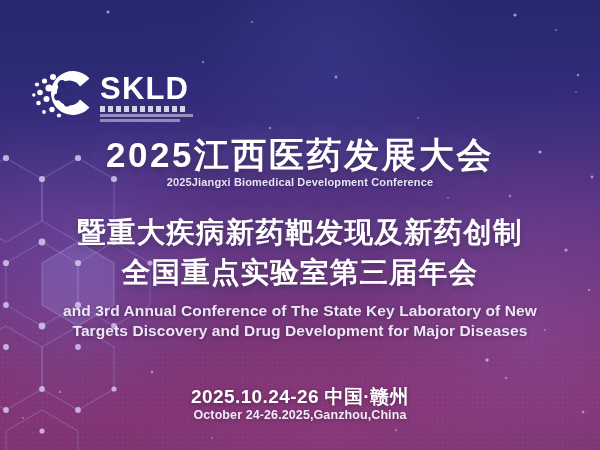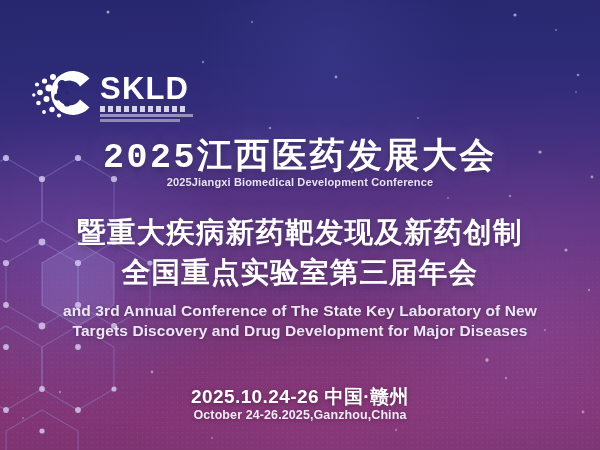--- a/index.html
+++ b/index.html
@@ -81,21 +81,20 @@
   }
 
   
   .center { position:absolute; left:0; right:0; text-align:center; }
 
   #title-cn {
     top:132px;
     font-size:35px; font-weight:bold; color:#ffffff;
     letter-spacing:2.5px;
     text-shadow:0 2px 9px rgba(0,0,0,.38), 0 0 22px rgba(180,170,255,.30);
-    font-family:Liberation Mono, monospace;
   }
   #title-en {
     top:176px;
     font-size:11px; font-weight:bold; color:#e8e2f7;
     letter-spacing:.15px;
     text-shadow:0 1px 4px rgba(0,0,0,.32);
   }
   #subtitle-cn-1 {
     top:214px;
     font-size:28.5px; font-weight:bold; color:#ffffff;

